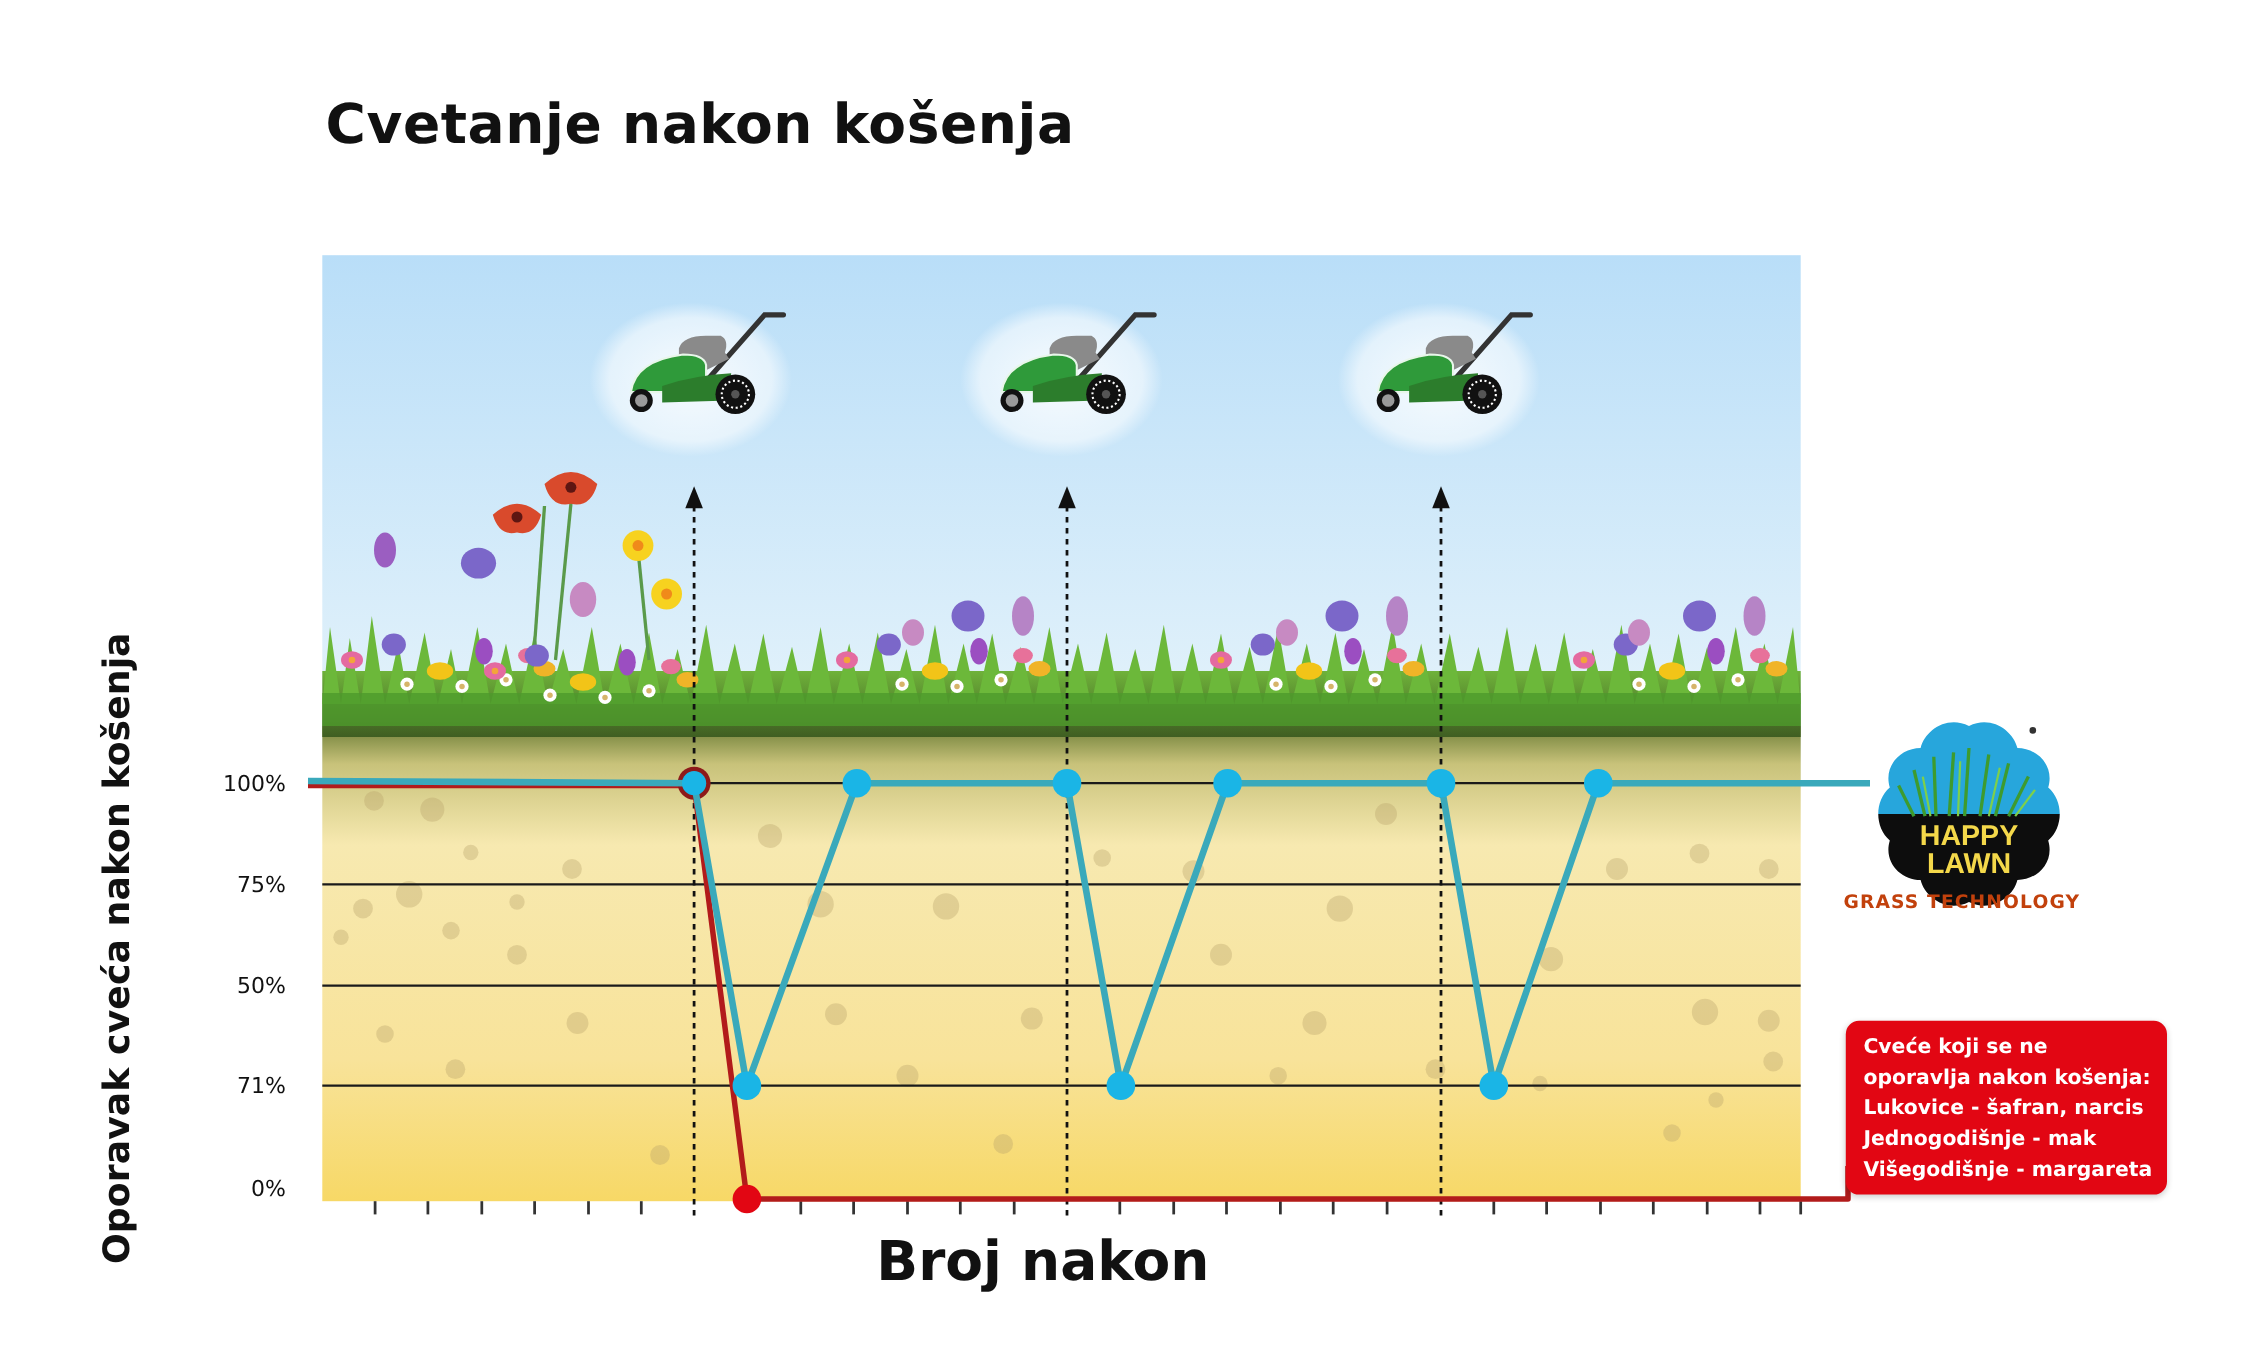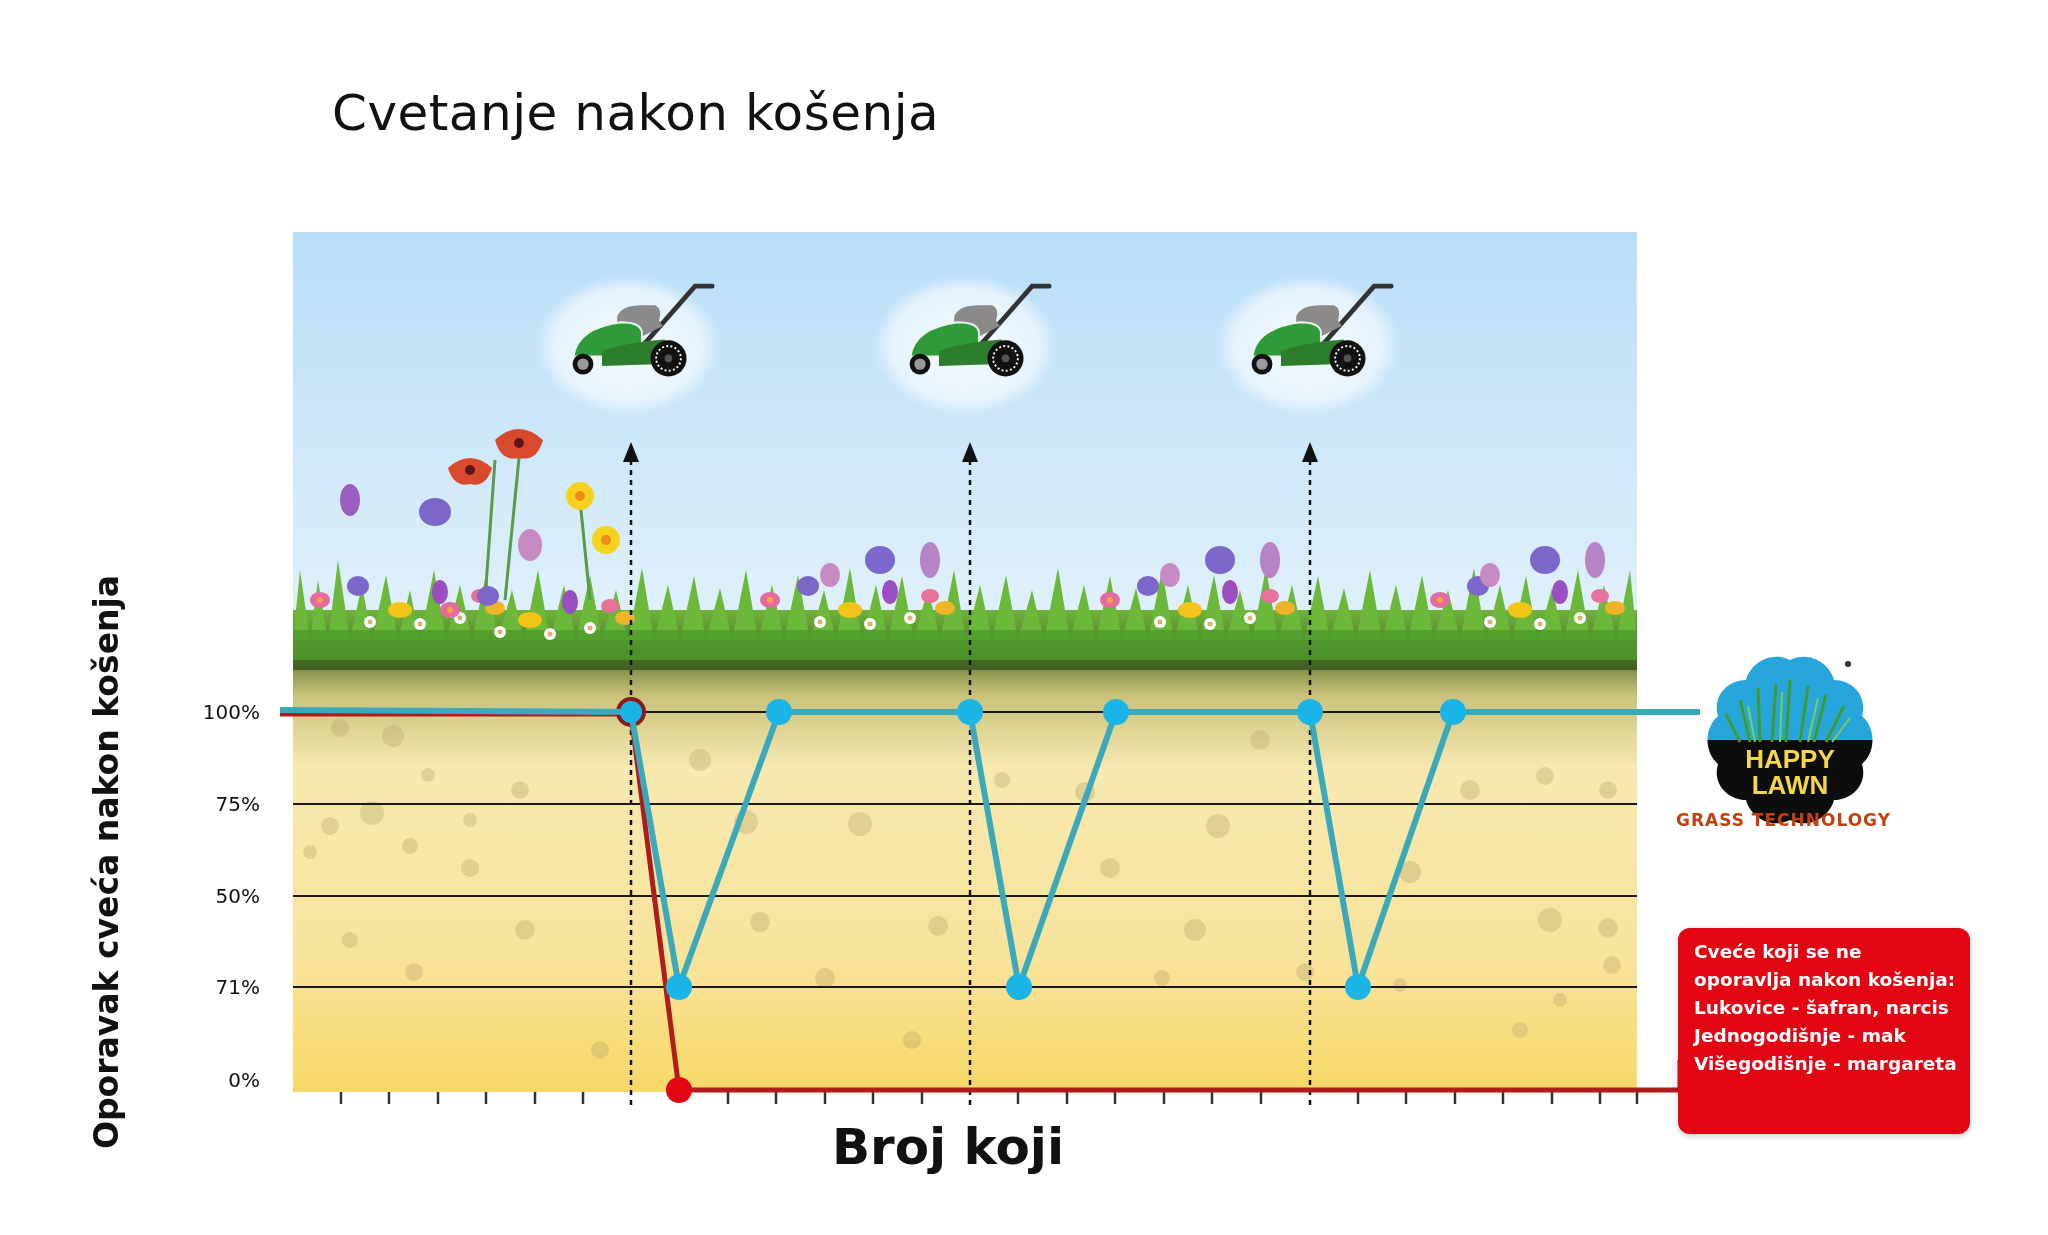--- a/index.html
+++ b/index.html
@@ -1,24 +1,24 @@
 <!DOCTYPE html>
 <html><head>
 <meta charset="utf-8">
 <style>
   html,body{margin:0;padding:0;background:#ffffff;}
   body{width:2048px;height:1235px;position:relative;overflow:hidden;font-family:"DejaVu Sans","Liberation Sans",sans-serif;}
-  .title{position:absolute;left:296px;top:84px;font-size:50px;font-weight:normal;color:#111;letter-spacing:0.5px;margin-left:36px;}
+  .title{position:absolute;left:296px;top:84px;font-size:50px;font-weight:bold;color:#111;letter-spacing:0.5px;}
   .ylabel{position:absolute;left:106px;top:862px;transform:translate(-50%,-50%) rotate(-90deg);font-size:33px;font-weight:bold;color:#111;white-space:nowrap;}
   .xlabel{position:absolute;left:948px;top:1118px;transform:translateX(-50%);font-size:50px;font-weight:bold;color:#111;}
   .ytick{position:absolute;right:1788px;font-size:20px;font-weight:normal;color:#111;transform:translateY(-50%);}
   svg.chart{position:absolute;left:0;top:0;}
   .logo{position:absolute;left:1700px;top:650px;width:180px;height:180px;}
   .logo-sub{position:absolute;left:1676px;top:810px;font-size:17px;font-weight:bold;color:#c2410c;letter-spacing:1px;white-space:nowrap;}
-  .note{position:absolute;left:1678px;top:928px;width:292px;height:206px;background:#e20613;border-radius:12px;box-shadow:0 2px 6px rgba(0,0,0,0.2);color:#fff;font-weight:bold;font-size:18.5px;line-height:28px;padding:10px 0 0 16px;box-sizing:border-box;}
+  .note{position:absolute;left:1678px;top:928px;width:292px;height:158px;background:#e20613;border-radius:12px;box-shadow:0 2px 6px rgba(0,0,0,0.2);color:#fff;font-weight:bold;font-size:18.5px;line-height:28px;padding:10px 0 0 16px;box-sizing:border-box;}
   .note div{white-space:nowrap;}
 </style>
 </head>
 <body>
 
 <div class="title">Cvetanje nakon košenja</div>
 
 <svg class="chart" width="2048" height="1235" viewBox="0 0 2048 1235">
   <defs>
     <linearGradient id="sky" x1="0" y1="0" x2="0" y2="1">
@@ -254,21 +254,21 @@
   </g>
 </svg>
 
 <div class="ytick" style="top:712px">100%</div>
 <div class="ytick" style="top:804px">75%</div>
 <div class="ytick" style="top:896px">50%</div>
 <div class="ytick" style="top:987px">71%</div>
 <div class="ytick" style="top:1080px">0%</div>
 
 <div class="ylabel">Oporavak cveća nakon košenja</div>
-<div class="xlabel">Broj koji</div>
+<div class="xlabel">Broj nakon</div>
 
 <svg class="logo" viewBox="0 0 180 180">
   <defs>
     <clipPath id="flowerclip">
       <path d="M90,10 C110,0 130,14 134,30 C152,30 168,46 162,66 C176,78 176,102 162,114 C168,134 152,150 134,150 C130,166 110,180 90,170 C70,180 50,166 46,150 C28,150 12,134 18,114 C4,102 4,78 18,66 C12,46 28,30 46,30 C50,14 70,0 90,10 Z"></path>
     </clipPath>
   </defs>
   <g clip-path="url(#flowerclip)">
     <rect x="0" y="0" width="180" height="90" fill="#27a6dc"></rect>
     <rect x="0" y="90" width="180" height="90" fill="#0d0d0d"></rect>

